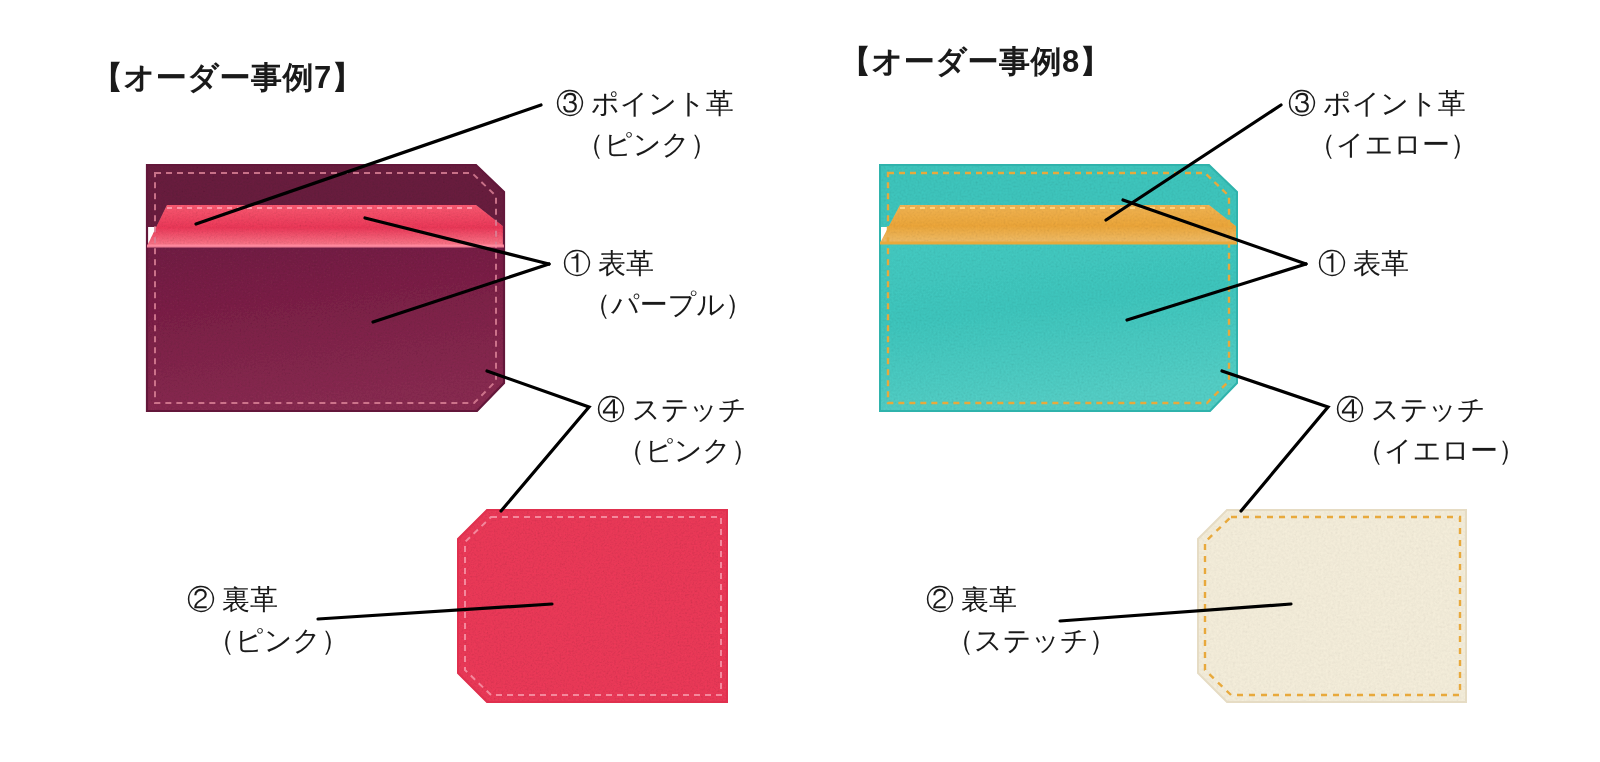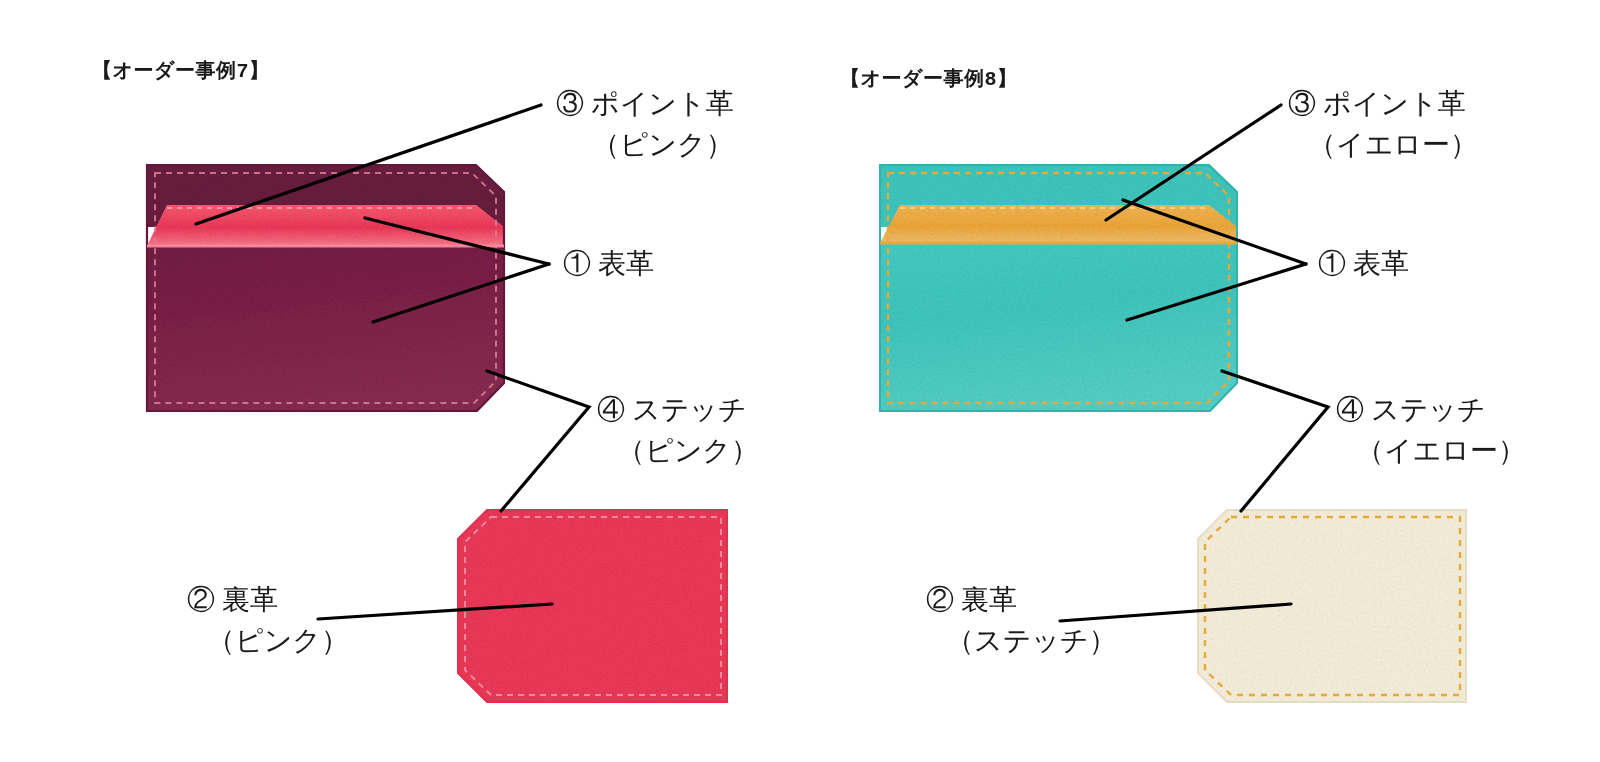--- a/index.html
+++ b/index.html
@@ -23,38 +23,37 @@
   }
   .svg-layer {
     position: absolute;
     left: 0;
     top: 0;
     width: 1600px;
     height: 762px;
   }
   .panel-title {
     position: absolute;
-    font-size: 20px;
+    font-size: 31px;
     font-weight: 700;
     letter-spacing: 0.5px;
     white-space: nowrap;
-    font-family: Liberation Mono, monospace;
+    font-family: Liberation Sans, sans-serif;
   }
   .callout {
     position: absolute;
     font-size: 28px;
     line-height: 1.45;
     white-space: nowrap;
     font-family: "Liberation Serif", "DejaVu Serif", serif;
     font-weight: 500;
   }
   .callout .ln2 {
     display: block;
     padding-left: 20px;
-    text-align: right;
   }
   .leader {
     stroke: #000000;
     stroke-width: 3.2;
     fill: none;
     stroke-linecap: round;
     stroke-linejoin: miter;
   }
 </style>
 </head>
@@ -175,33 +174,34 @@
 
   <div class="panel-title" style="left:92px; top:57px;">【オーダー事例7】</div>
 
   <div class="callout" style="left:556px; top:84px;">
     <span>③ ポイント革</span>
     <span class="ln2">（ピンク）</span>
   </div>
 
   <div class="callout" style="left:563px; top:244px;">
     <span>① 表革</span>
+    <span class="ln2">（パープル）</span>
   </div>
 
   <div class="callout" style="left:597px; top:390px;">
     <span>④ ステッチ</span>
     <span class="ln2">（ピンク）</span>
   </div>
 
   <div class="callout" style="left:187px; top:580px;">
     <span>② 裏革</span>
     <span class="ln2">（ピンク）</span>
   </div>
 
-  <div class="panel-title" style="left:840px; top:65px;">【オーダー事例8】</div>
+  <div class="panel-title" style="left:840px; top:41px;">【オーダー事例8】</div>
 
   <div class="callout" style="left:1288px; top:84px;">
     <span>③ ポイント革</span>
     <span class="ln2">（イエロー）</span>
   </div>
 
   <div class="callout" style="left:1318px; top:244px;">
     <span>① 表革</span>
   </div>
 

